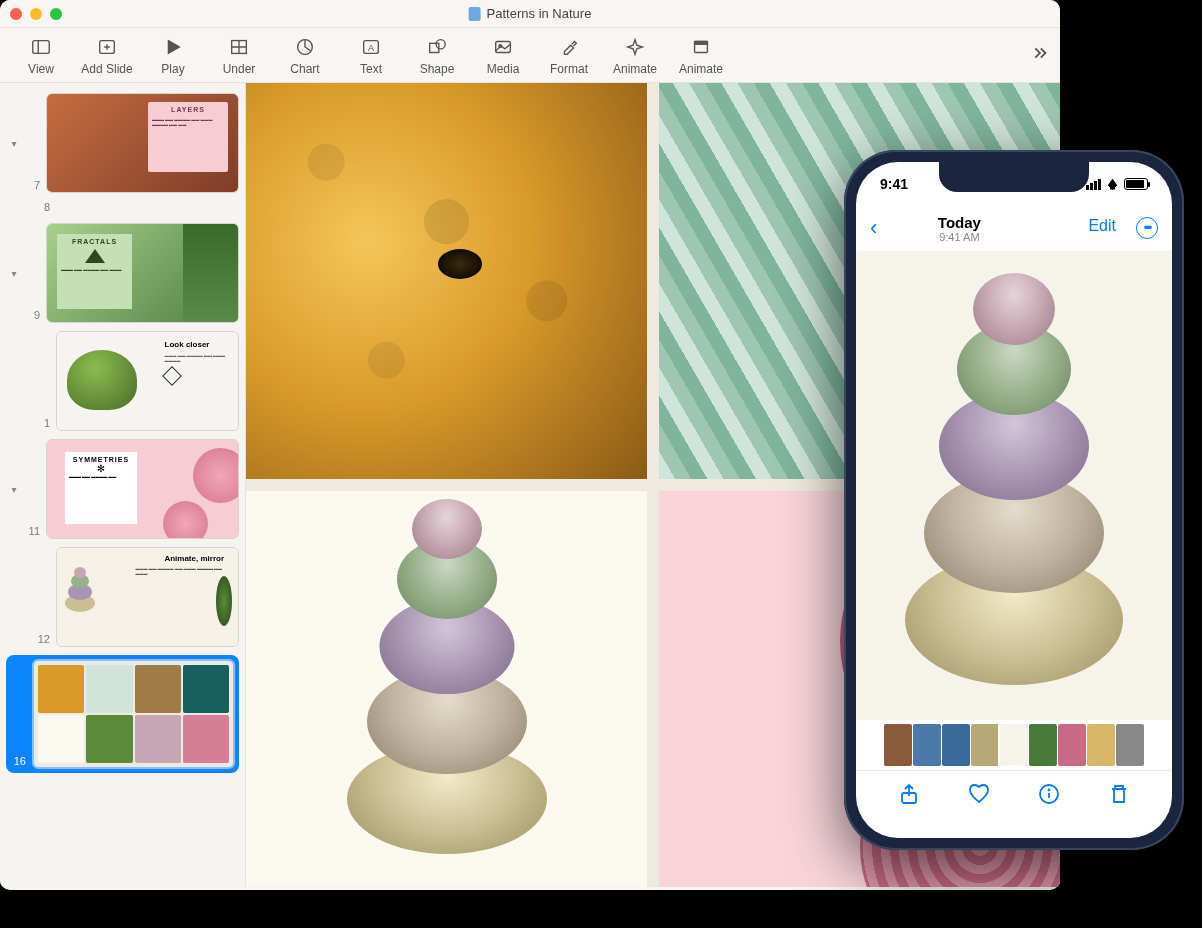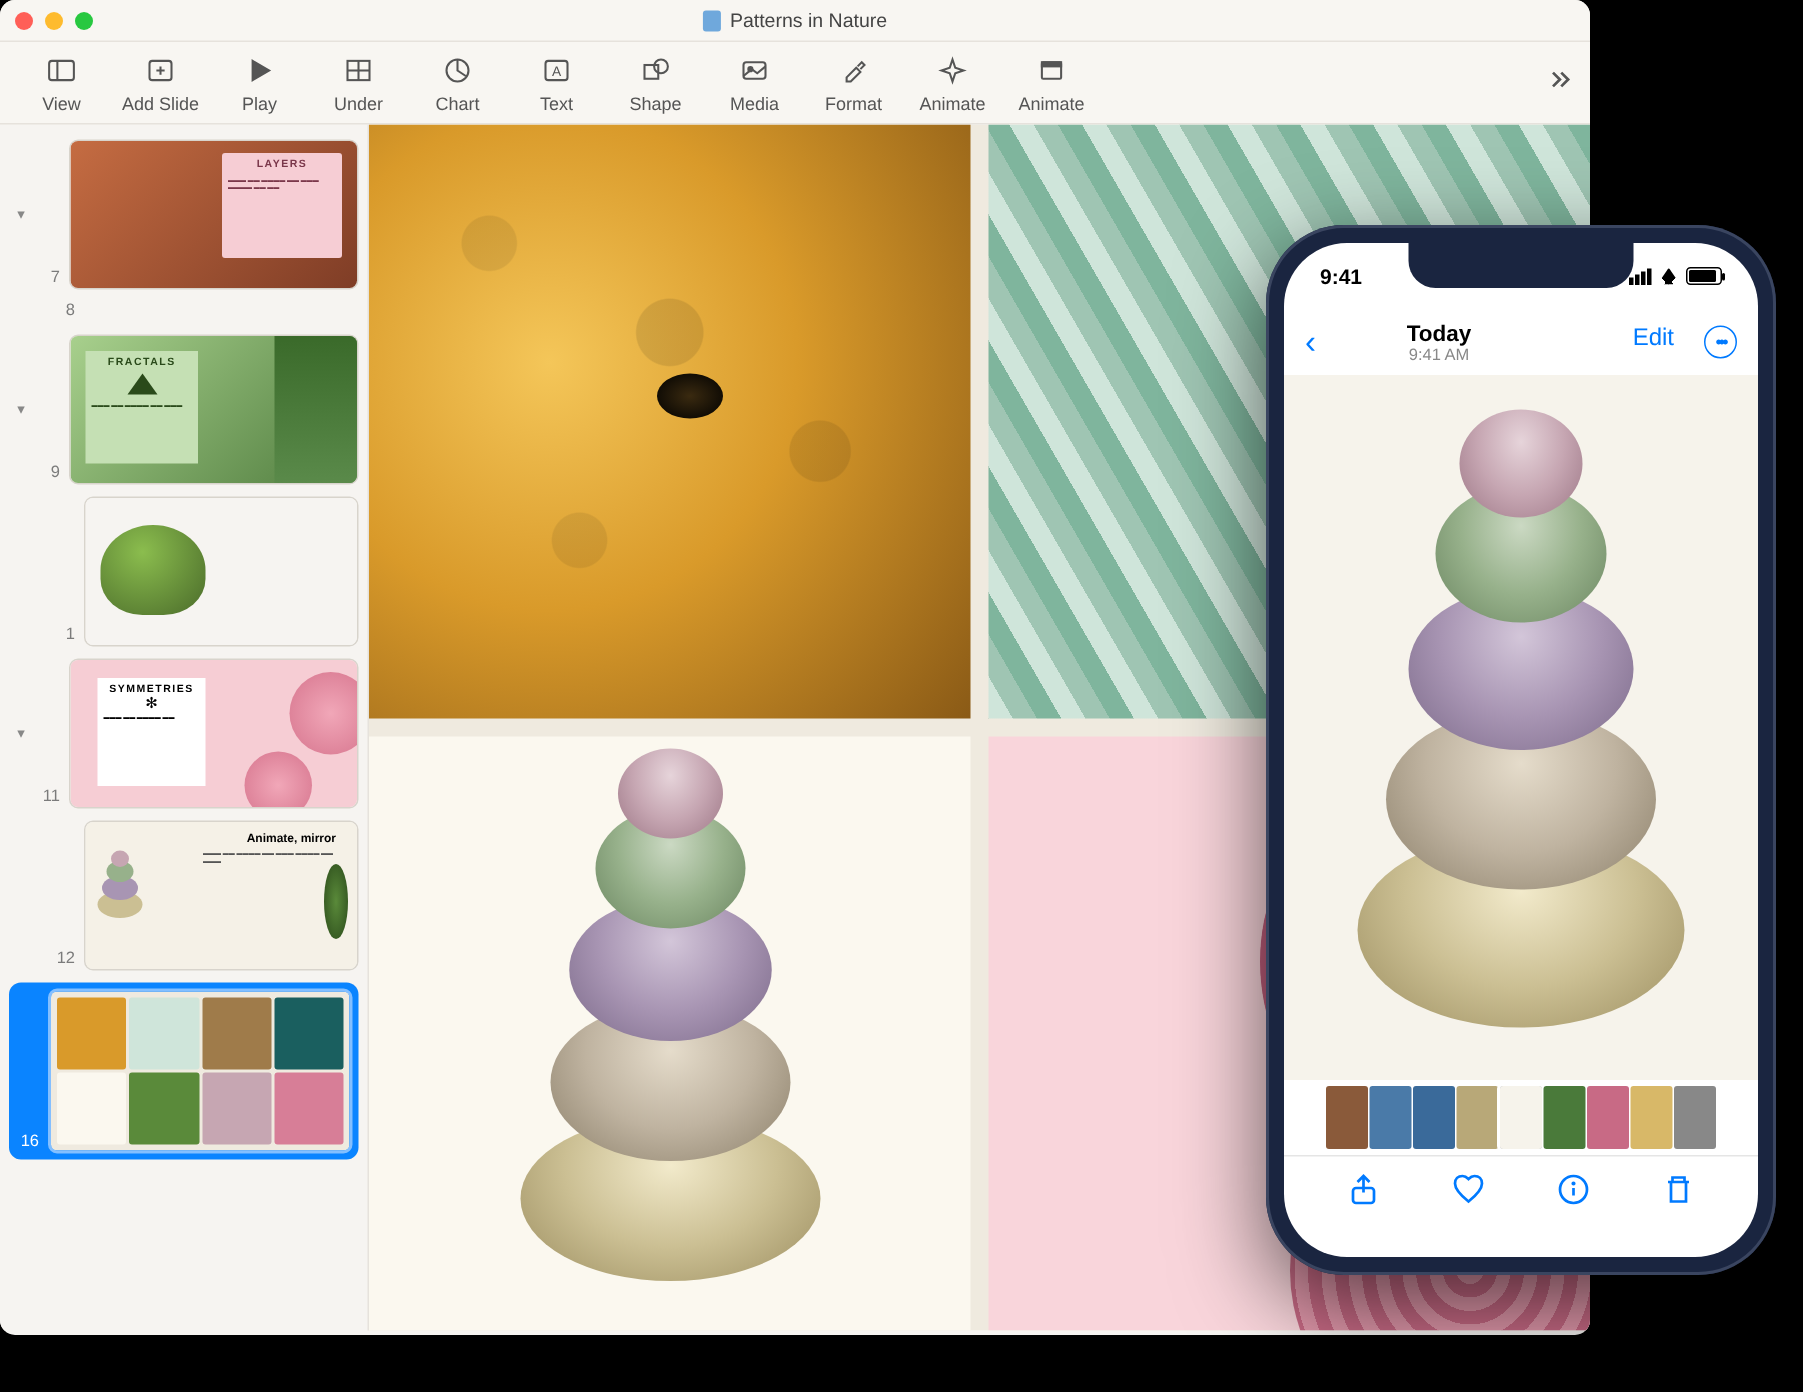--- a/index.html
+++ b/index.html
@@ -311,20 +311,25 @@
           </div>
       </div>
 
       <div class="slide-entry indent">
         <span class="num">1</span>
         <div class="thumb">
             <div class="mini s10">
           <div class="broc">
                 <div class="b"></div>
               </div>
+          <div class="txt">
+                <h6>Look closer</h6>
+                <p>▬▬▬ ▬▬ ▬▬▬▬ ▬▬ ▬▬▬ ▬▬▬▬</p>
+                <div class="dia"></div>
+              </div>
         </div>
           </div>
       </div>
 
       <div class="slide-entry">
         <span class="collapse">▾</span>
         <span class="num">11</span>
         <div class="thumb">
             <div class="mini s11">
           <div class="card">

